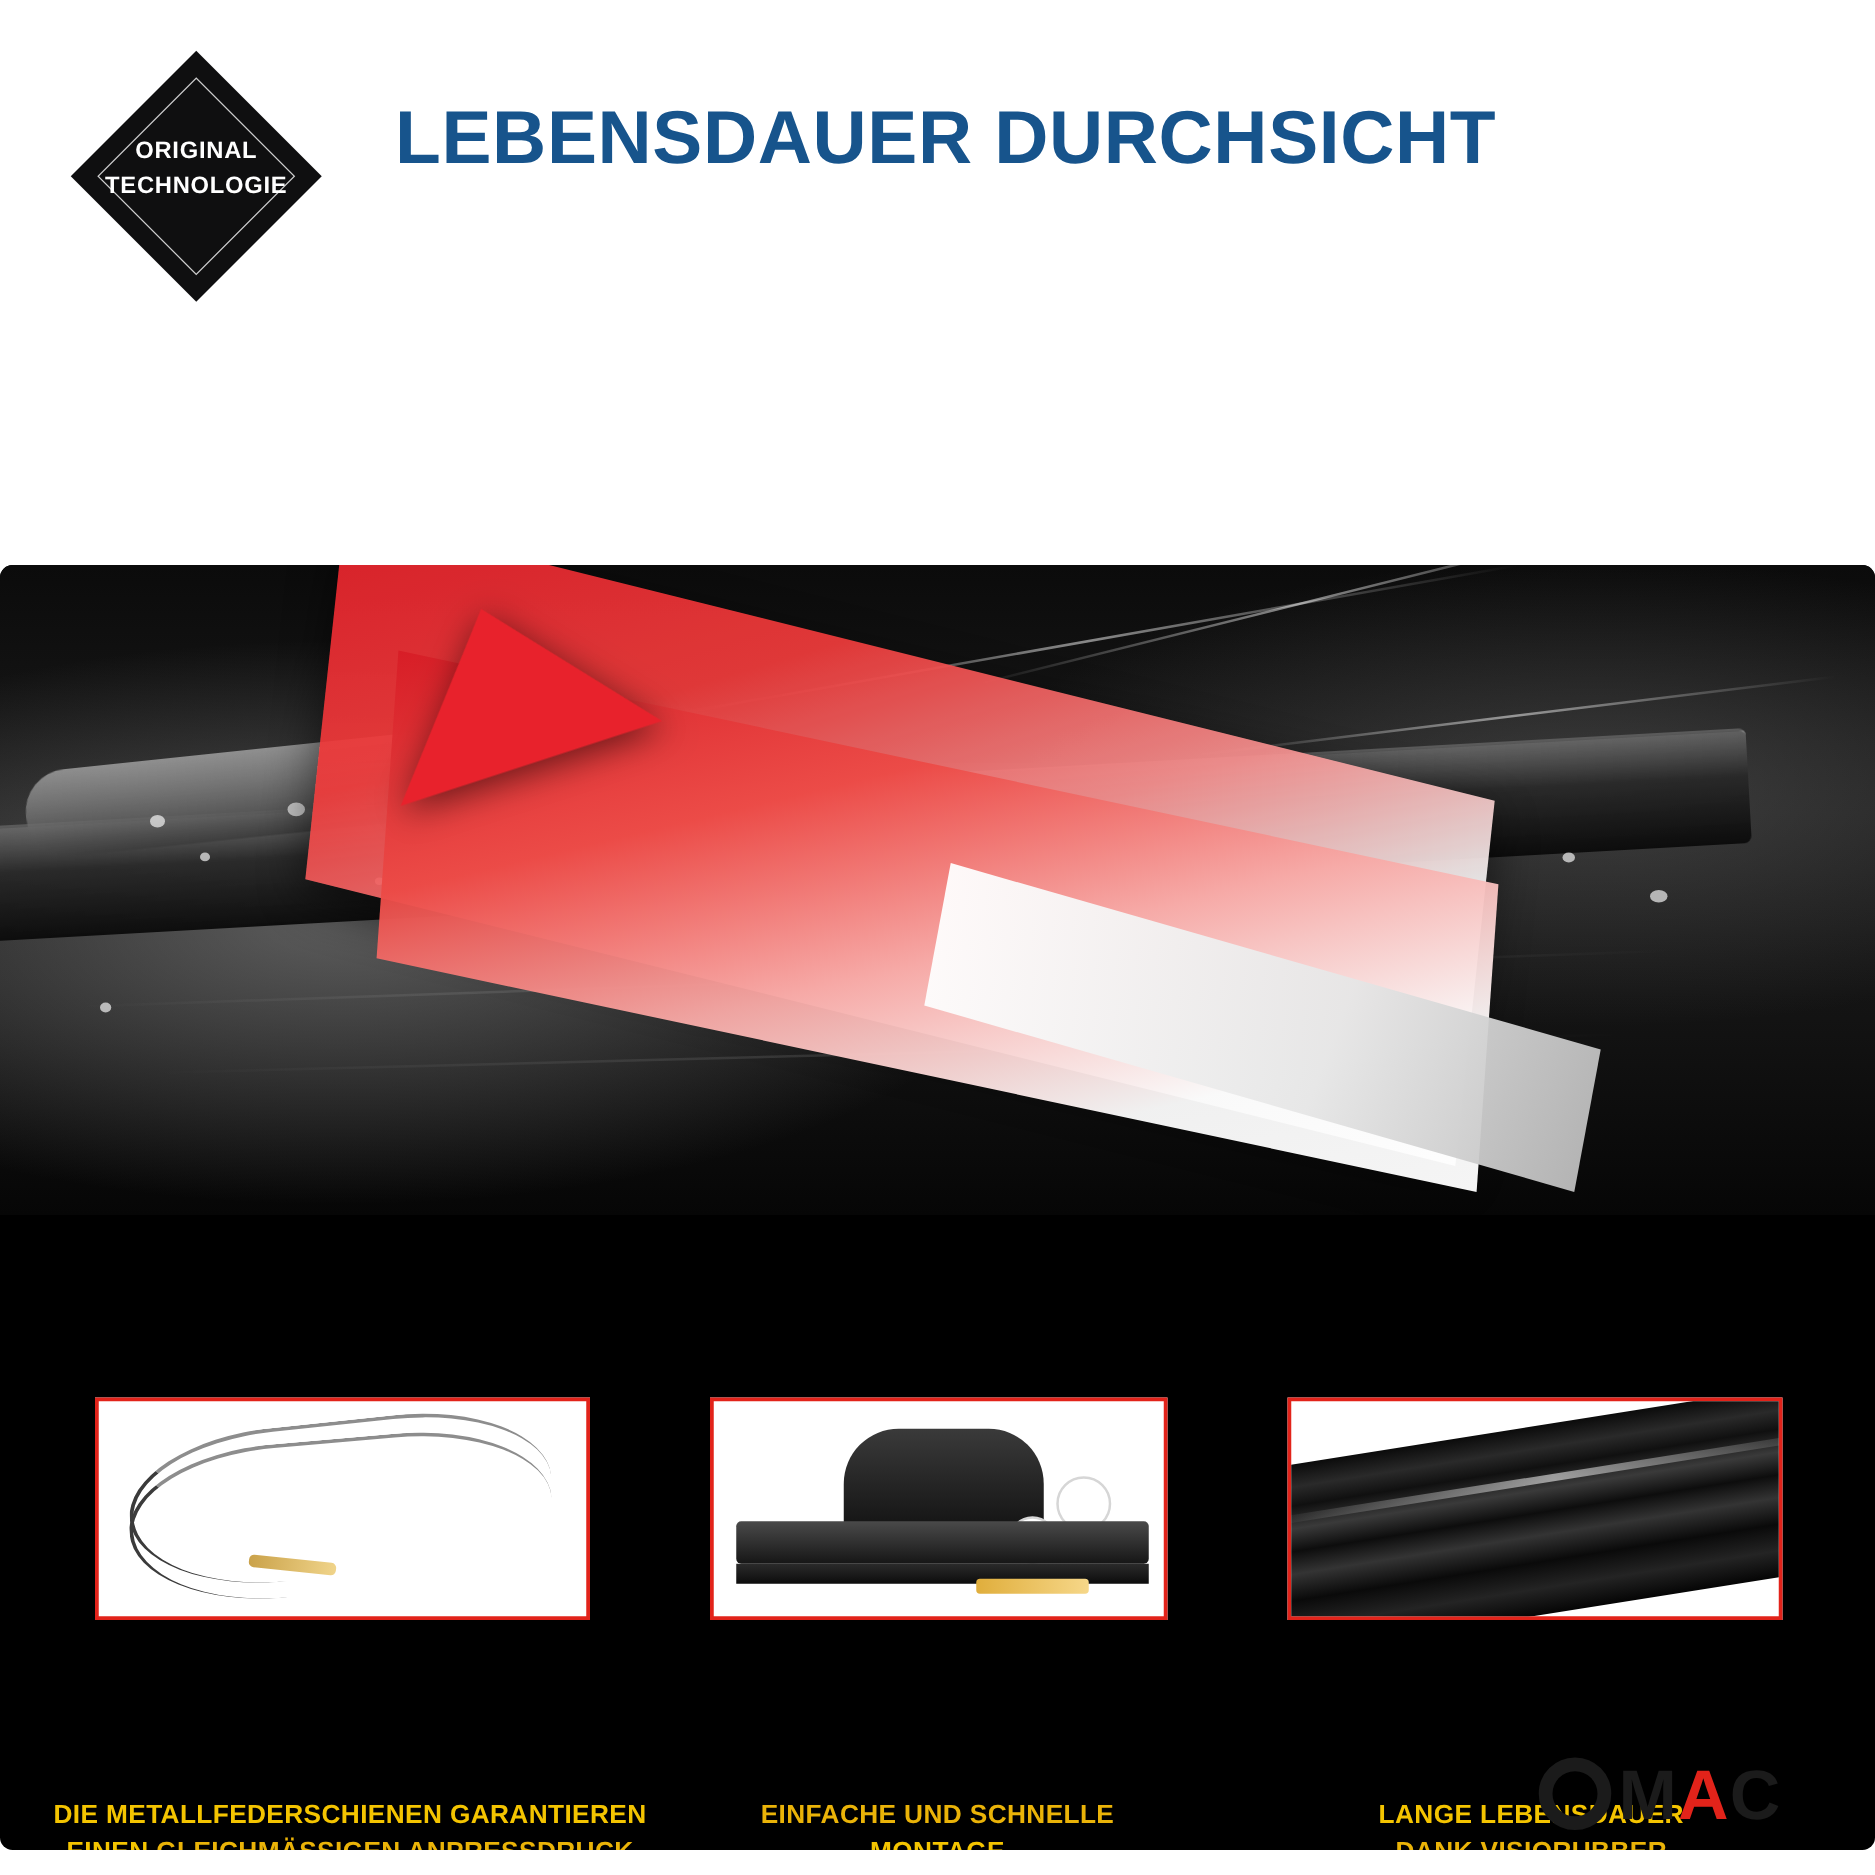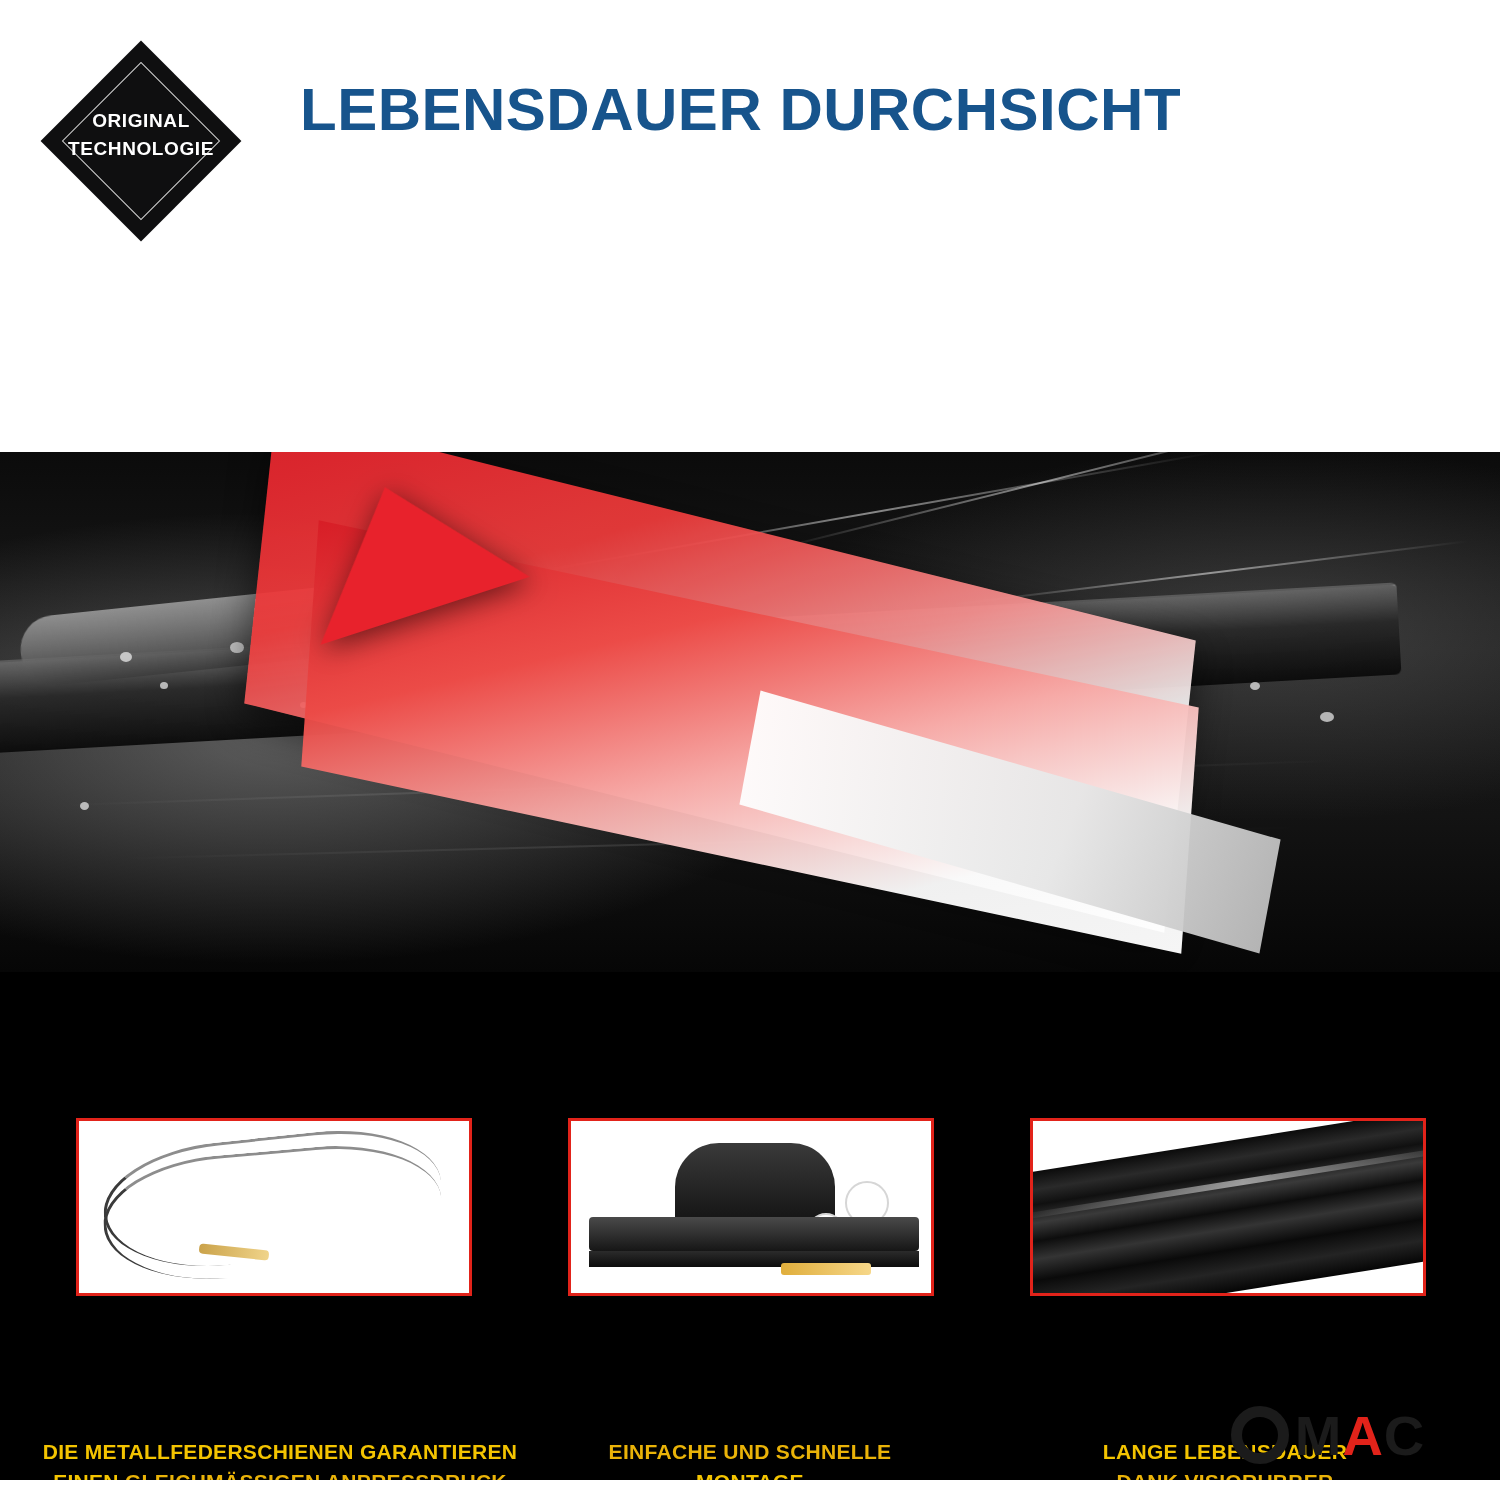--- a/index.html
+++ b/index.html
@@ -17,21 +17,21 @@
   .page {
     position: relative;
     width: 1500px;
     height: 1500px;
     background: #ffffff;
   }
 
   
   .header {
     position: absolute;
-    left: 0; top: 0;
+    left: 16px; top: 0;
     width: 1380px;
     height: 290px;
     padding-left: 24px;
   }
   .badge {
     position: absolute;
     left: 42px;
     top: 42px;
     width: 198px;
     height: 198px;
@@ -101,20 +101,21 @@
 
   
   .hero {
     position: absolute;
     left: 0;
     top: 452px;
     width: 1500px;
     height: 1028px;
     background: #000000;
     overflow: hidden;
+    border-radius: 10px;
   }
   .hero-photo {
     position: absolute;
     left: 0; top: 0;
     width: 1500px;
     height: 520px;
     background:
       radial-gradient(ellipse 60% 70% at 18% 55%, rgba(150,150,150,0.55), rgba(0,0,0,0) 62%),
       radial-gradient(ellipse 55% 60% at 85% 35%, rgba(120,120,120,0.40), rgba(0,0,0,0) 60%),
       linear-gradient(180deg, #0b0b0b 0%, #1a1a1a 38%, #131313 70%, #060606 100%);

